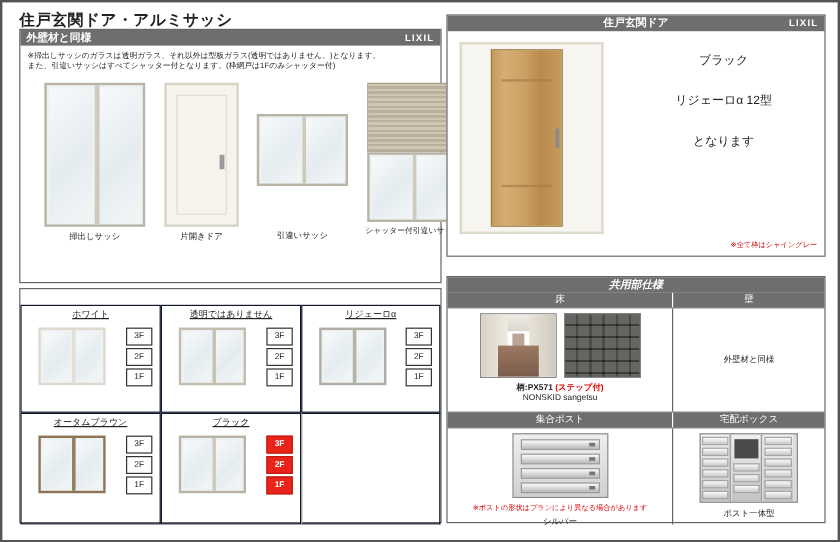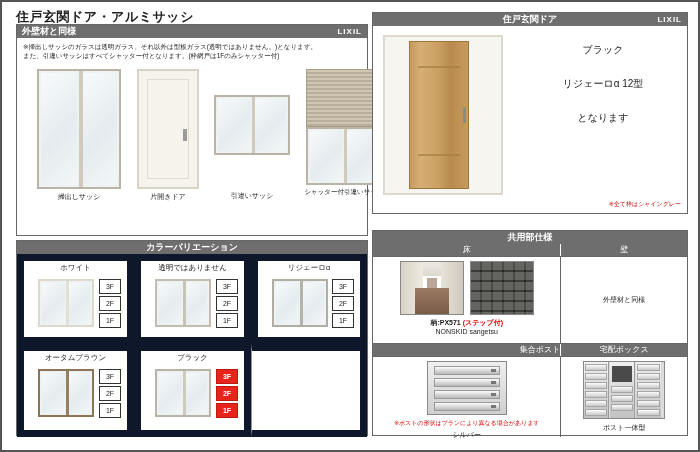--- a/index.html
+++ b/index.html
@@ -50,30 +50,30 @@
     background:linear-gradient(to right,#c79a5f 0%,#d6ad75 18%,#caa062 48%,#b98a4c 70%,#c79a5f 100%);
     border:1px solid #9e7638;box-sizing:border-box;}
   .door-groove{position:absolute;left:30px;right:6px;height:2px;background:#a57f44;opacity:.7;}
   .door-handle{position:absolute;left:5px;top:72px;width:3px;height:16px;background:#8a8a8a;border-radius:1px;}
   .entrance-text{position:absolute;left:150px;top:30px;width:160px;text-align:center;}
   .entrance-text div{font-size:10px;margin-bottom:20px;}
   .footnote{position:absolute;right:6px;bottom:4px;font-size:6px;color:#c00;}
   
   #color{left:14px;top:238px;width:352px;height:196px;}
   .cv-grid{position:absolute;left:0;top:13px;width:100%;height:183px;}
-  .cv-cell{position:absolute;box-sizing:border-box;border:7px solid #0f172a;}
+  .cv-cell{position:absolute;box-sizing:border-box;border:1px solid #0f172a;text-decoration:underline;}
   .cv-name{font-size:7.5px;text-align:center;padding:2px 0 0;font-weight:normal;}
   .cv-body{position:relative;height:60px;}
   .floors{position:absolute;right:6px;top:6px;width:22px;}
   .fl{border:1px solid #333;font-size:7px;text-align:center;height:13px;line-height:13px;margin-bottom:2px;background:#fff;}
   .fl.on{background:#e8241a;color:#fff;border-color:#c01a10;font-weight:bold;}
   .sample{position:absolute;left:14px;top:6px;width:62px;height:50px;}
   
   #common{left:370px;top:228px;width:316px;height:206px;}
-  .cs-head{background:#6e6e6e;color:#fff;font-size:9px;font-weight:bold;height:13px;line-height:13px;text-align:center;}
+  .cs-head{background:#6e6e6e;color:#fff;font-size:9px;font-weight:bold;height:13px;line-height:13px;text-align:center;font-style:italic;}
   .cs-sub{background:#6e6e6e;color:#fff;font-size:8px;height:12px;line-height:12px;text-align:center;border-right:1px solid #fff;}
   .cs-row{display:flex;}
   .cs-col{box-sizing:border-box;}
   .cs-body{font-size:7px;text-align:center;}
   .red{color:#d00;}
   .tiny{font-size:6px;}
   
   .corridor{width:62px;height:52px;position:relative;overflow:hidden;border:1px solid #888;}
   .corridor .wallL{position:absolute;left:0;top:0;width:22px;height:100%;background:linear-gradient(to right,#d8d2c6,#efeae0);}
   .corridor .wallR{position:absolute;right:0;top:0;width:22px;height:100%;background:linear-gradient(to left,#cfc9bd,#e8e3d9);}
@@ -172,23 +172,20 @@
     <div class="entrance-text">
       <div>ブラック</div>
       <div>リジェーロα 12型</div>
       <div>となります</div>
     </div>
 
     <div class="footnote">※全て枠はシャイングレー</div>
   </div>
 
   <div class="panel" id="color">
-    <div class="panel-head">
-      <span class="center" style="display:block;">カラーバリエーション</span>
-    </div>
 
     <div class="cv-grid">
 
       <div class="cv-cell" style="left:0;top:0;width:117px;height:90px;">
         <div class="cv-name">ホワイト</div>
         <div class="cv-body">
           <div class="sample">
             <div class="frame" style="width:56px;height:48px;border-color:#ddd9cf;">
               <div class="glass" style="left:2px;top:2px;width:23px;height:40px;"></div>
               <div class="glass" style="right:2px;top:2px;width:23px;height:40px;"></div>
@@ -305,21 +302,21 @@
           <span class="red" style="font-weight:bold;">(ステップ付)</span>
         </div>
         <div>NONSKID sangetsu</div>
       </div>
       <div class="cs-col cs-body" style="width:40%;display:flex;align-items:center;justify-content:center;">
         <span>外壁材と同様</span>
       </div>
     </div>
 
     <div class="cs-row" style="border-bottom:1px solid #666;">
-      <div class="cs-sub cs-col" style="width:60%;text-align:right;">集合ポスト</div>
+      <div class="cs-sub cs-col" style="width:60%;">集合ポスト</div>
       <div class="cs-sub cs-col" style="width:40%;border-right:0;">宅配ボックス</div>
     </div>
 
     <div class="cs-row" style="height:80px;">
       <div class="cs-col cs-body" style="width:60%;border-right:1px solid #666;padding-top:4px;">
         <div style="display:flex;justify-content:center;">
           <div class="mailbox">
             <div class="slot" style="top:4px;"></div>
               <div class="knob" style="top:7px;"></div>
             <div class="slot" style="top:16px;"></div>

